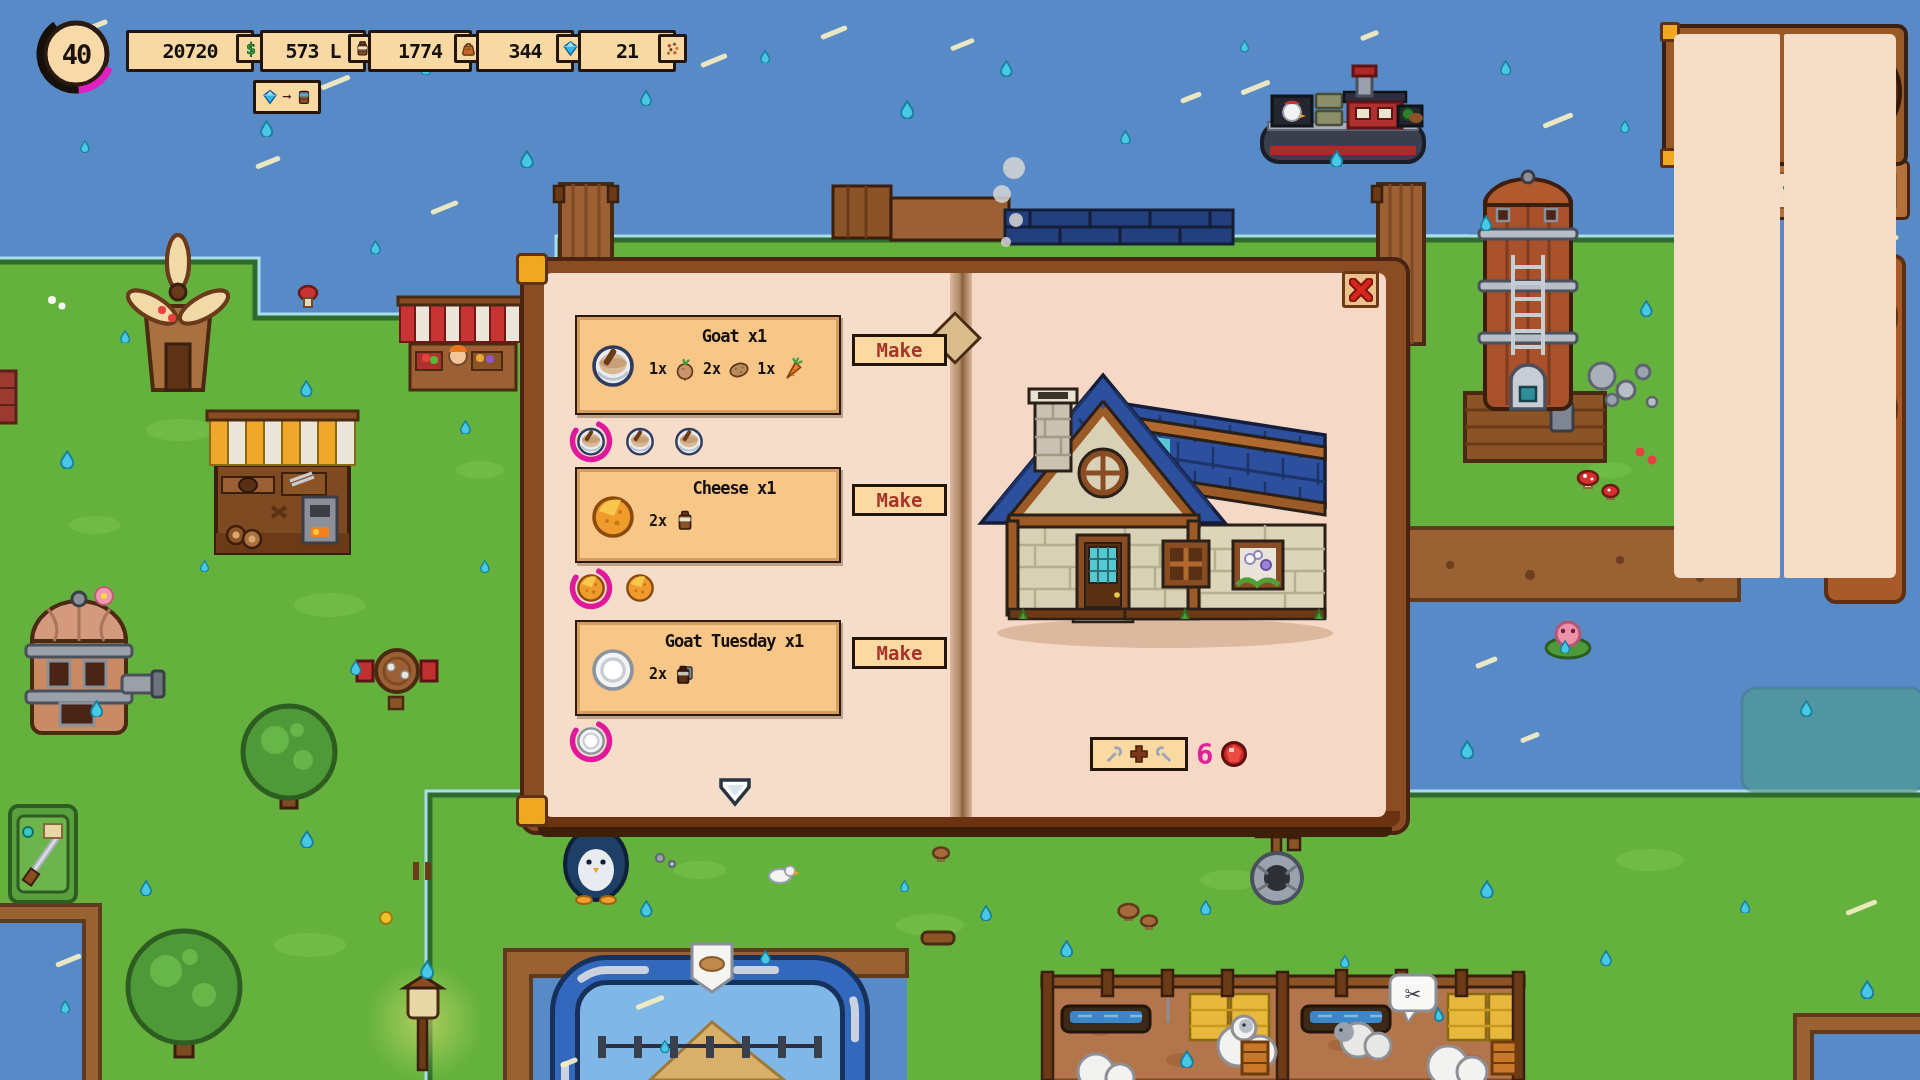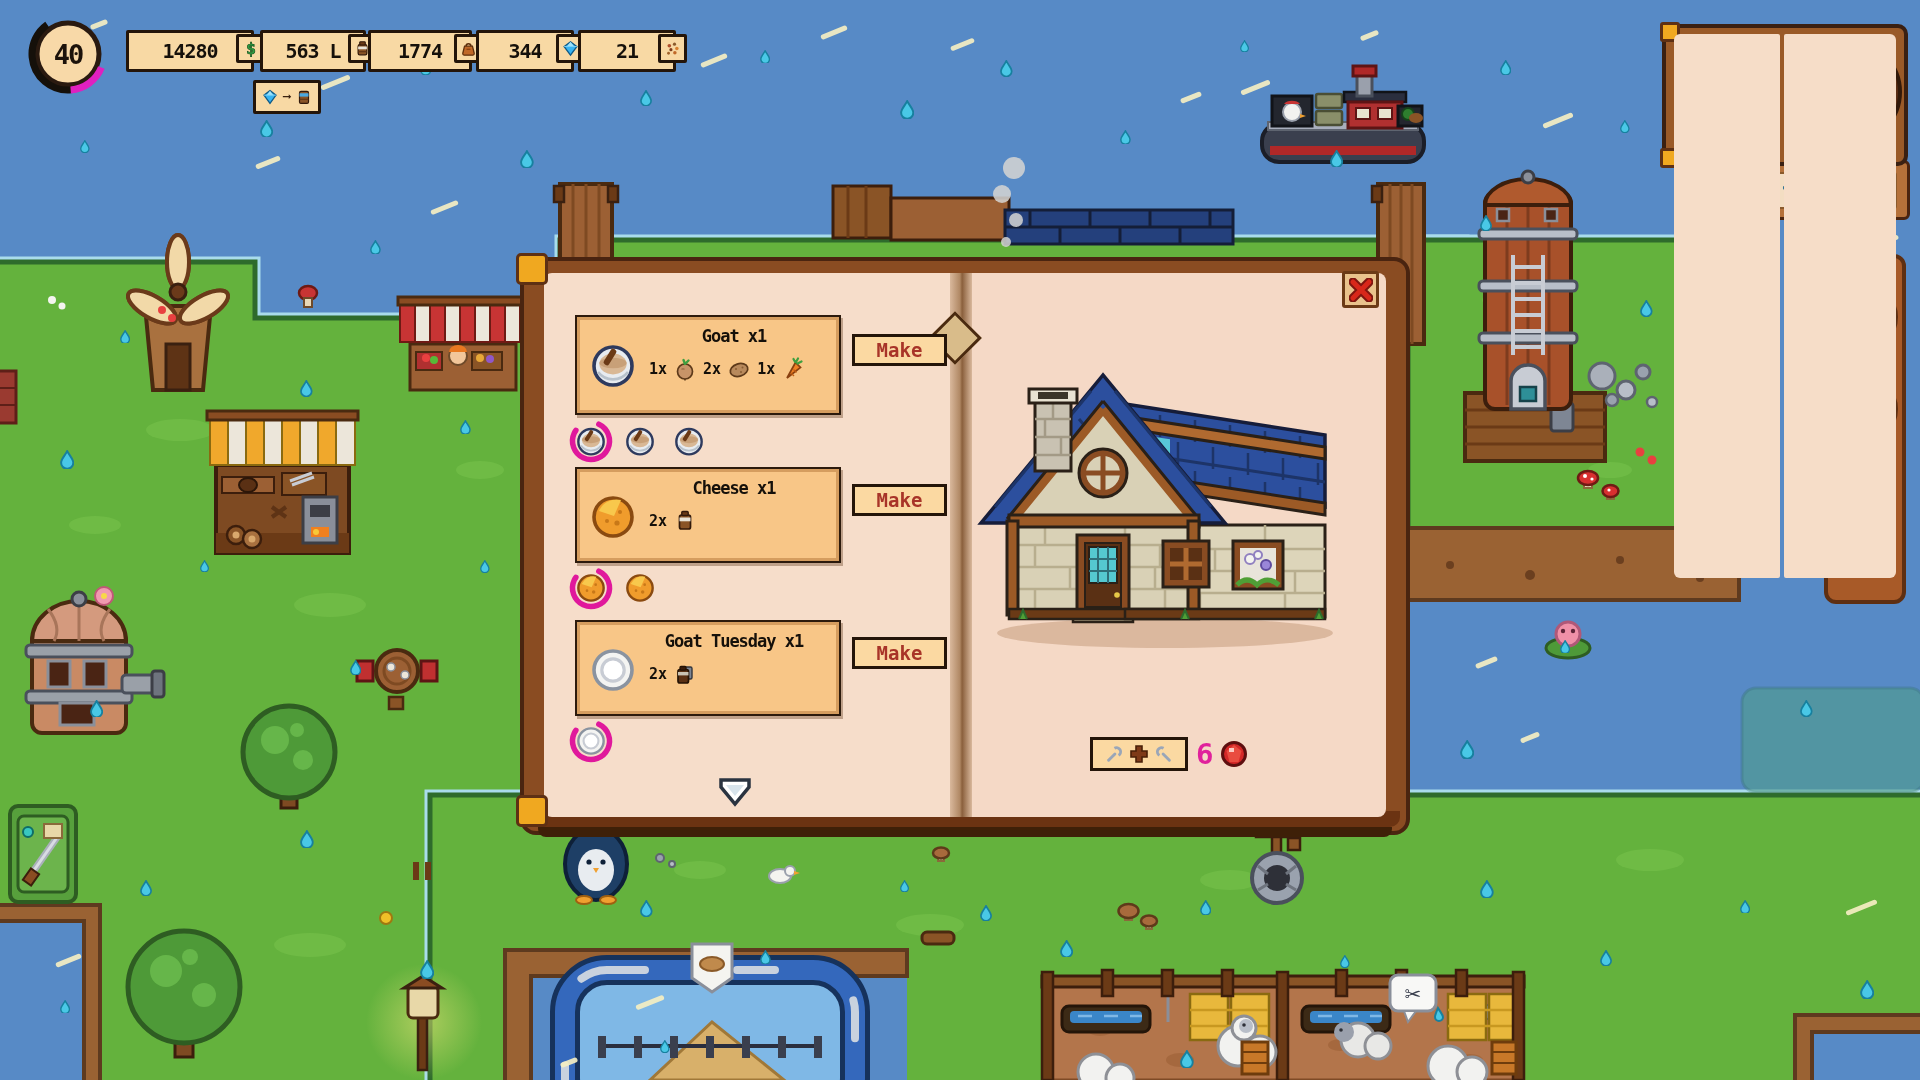--- a/index.html
+++ b/index.html
@@ -3,21 +3,21 @@
 <meta charset="utf-8">
 <style>
   html,body{margin:0;padding:0;background:#2a2a2a;}
   #stage{position:relative;width:1920px;height:1080px;overflow:hidden;
          font-family:"DejaVu Sans Mono",monospace;font-weight:bold;
          background:#578ac6;}
   .abs{position:absolute;}
   svg{display:block;}
   
   #hud{z-index:30;}
-  .lvl{left:28px;top:14px;width:80px;height:80px;z-index:31;text-decoration:underline;}
+  .lvl{left:36px;top:14px;width:80px;height:80px;z-index:31;text-decoration:underline;}
   .lvl .num{position:absolute;left:0;top:0;width:80px;height:80px;display:flex;align-items:center;justify-content:center;
             font-size:27px;color:#1c120a;letter-spacing:-2px;}
   .resbar{height:36px;background:#f8d9a4;border:3px solid #241509;display:flex;align-items:center;
           justify-content:center;font-size:20px;color:#15100a;letter-spacing:-1px;z-index:30;border-radius:2px;}
   .resbar .chip{position:absolute;right:-14px;top:1px;width:29px;height:29px;background:#f8d9a4;
                 border:3px solid #241509;border-radius:2px;display:flex;align-items:center;justify-content:center;padding:2px;box-sizing:border-box;}
   .convchip{left:253px;top:80px;width:62px;height:28px;background:#f8d9a4;border:3px solid #241509;
             border-radius:2px;display:flex;align-items:center;justify-content:center;gap:3px;z-index:30;font-size:15px;color:#3a2210;}
   .convchip .mini{width:18px;height:18px;}
   
@@ -1096,29 +1096,29 @@
 <div id="hud">
   <div class="abs lvl">
     <svg width="80" height="80" viewBox="0 0 80 80">
       <circle cx="40" cy="40" r="31" fill="#f8d9a8" stroke="#2a1a10" stroke-width="5"></circle>
       <circle cx="40" cy="40" r="36" fill="none" stroke="#15100a" stroke-width="7" stroke-dasharray="94 133" transform="rotate(85 40 40)"></circle>
       <circle cx="40" cy="40" r="36" fill="none" stroke="#e020c0" stroke-width="7" stroke-dasharray="40 187" transform="rotate(22 40 40)"></circle>
     </svg>
     <div class="num">40</div>
   </div>
   <div class="abs resbar" style="left:126px;top:30px;width:122px;">
-    <span>14280</span>
+    <span>20720</span>
     <span class="chip">
           <svg viewBox="0 0 24 24" width="100%" height="100%">
             <text x="12" y="19" text-anchor="middle" font-size="21" font-family="DejaVu Sans Mono, monospace" font-weight="bold" fill="#2f9e44" stroke="#14521e" stroke-width="0.9">$</text>
           </svg>
         </span>
   </div>
   <div class="abs resbar" style="left:260px;top:30px;width:100px;">
-    <span>563 L</span>
+    <span>573 L</span>
     <span class="chip">
           <svg viewBox="0 0 24 24" width="100%" height="100%">
             <rect x="6.5" y="7" width="11" height="13" rx="2" fill="#8a5426" stroke="#32190a" stroke-width="1.6"></rect>
             <rect x="6.5" y="9.5" width="11" height="3.5" fill="#e9e4d8"></rect>
             <rect x="8.5" y="3.5" width="7" height="4" rx="1" fill="#6b3a16" stroke="#32190a" stroke-width="1.4"></rect>
             <line x1="6.5" y1="16" x2="17.5" y2="16" stroke="#5e3315" stroke-width="1.4"></line>
           </svg>
         </span>
   </div>
   <div class="abs resbar" style="left:368px;top:30px;width:98px;">

